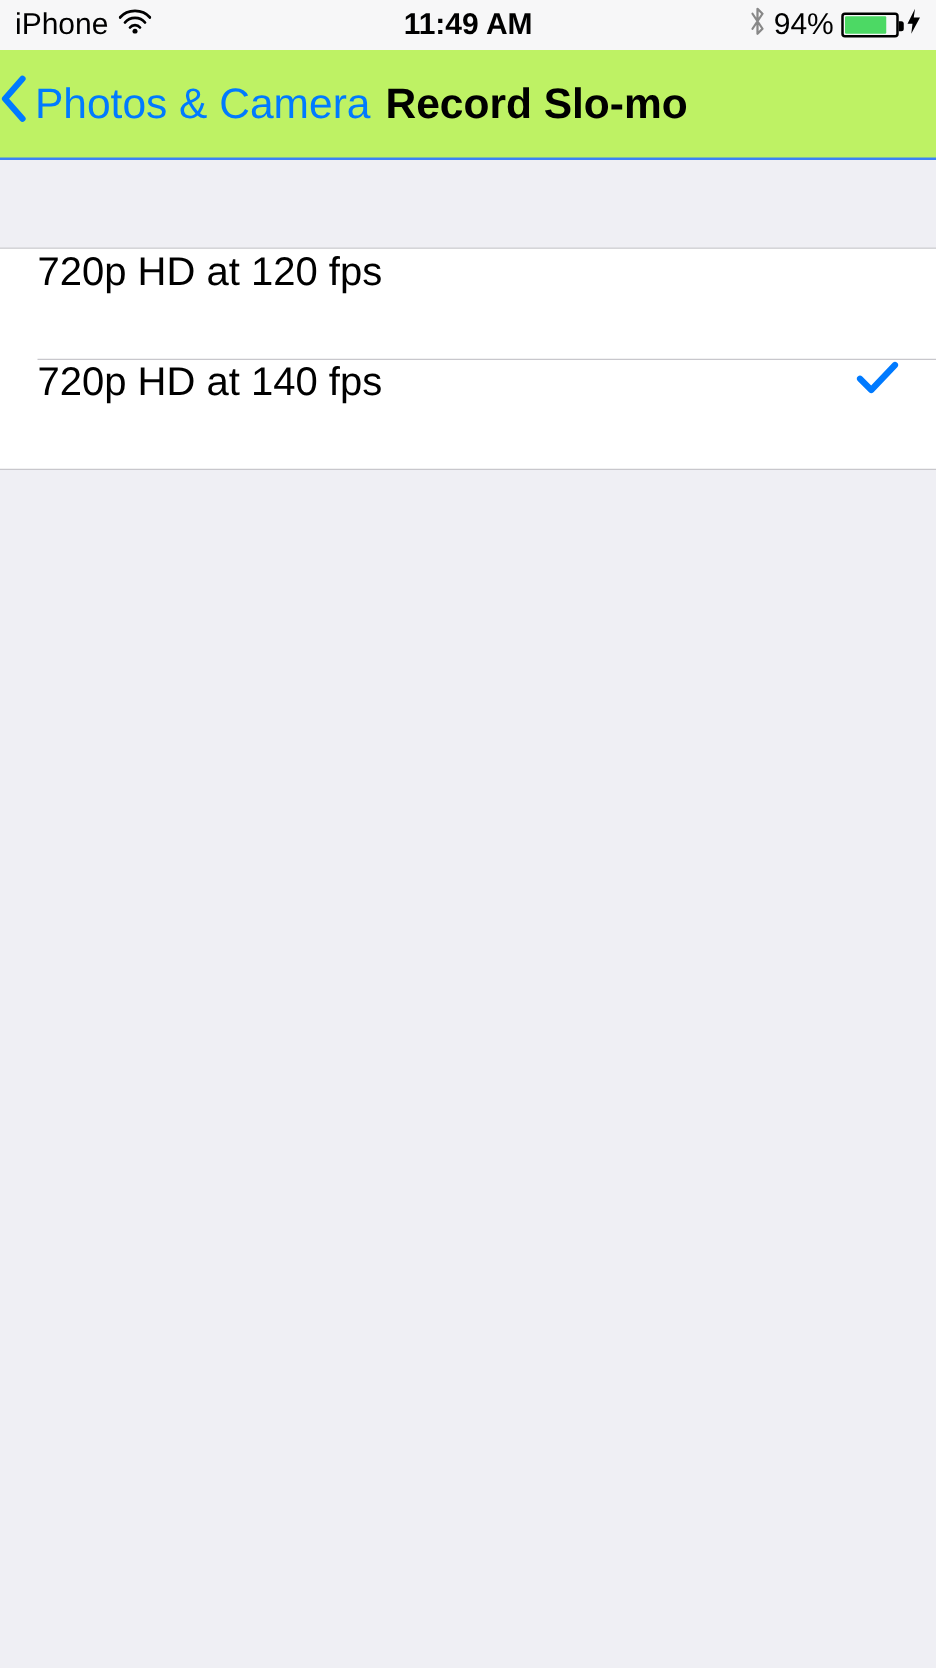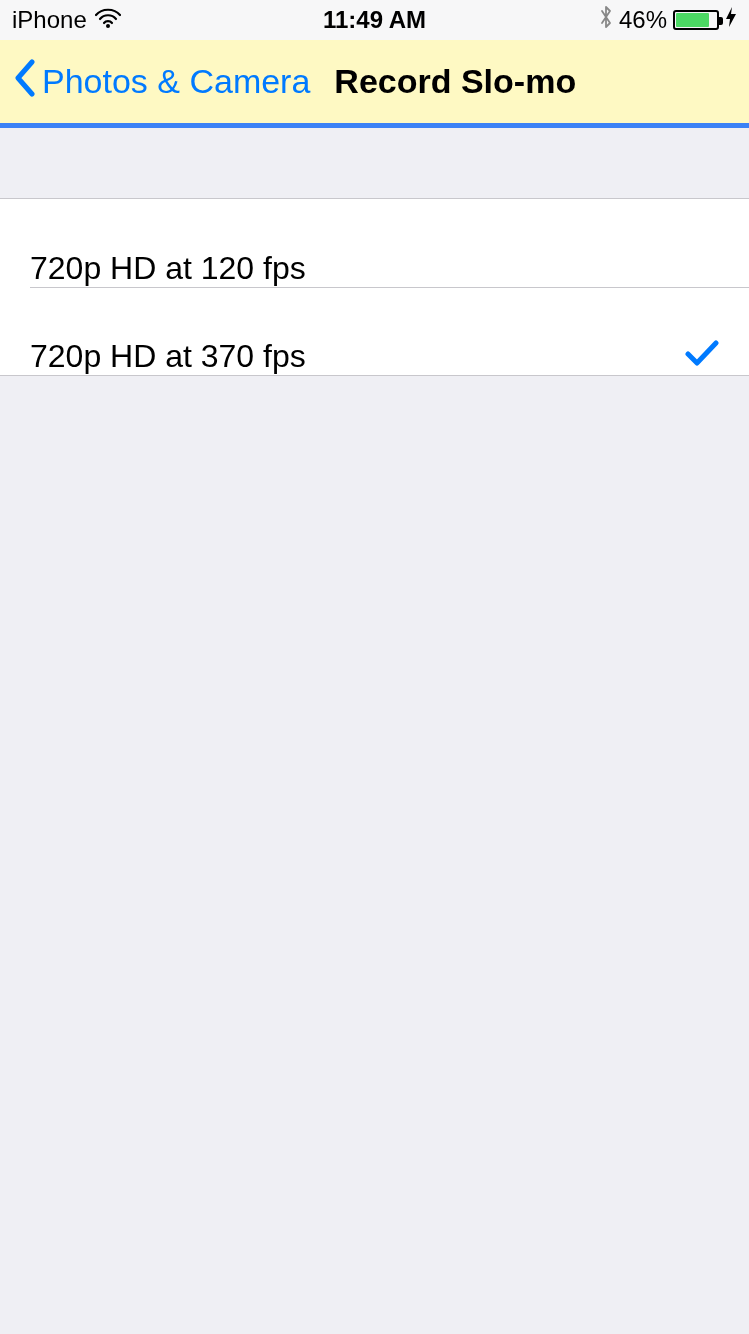--- a/index.html
+++ b/index.html
@@ -33,41 +33,41 @@
     background: #000; border-radius: 0 2px 2px 0;
   }
   .battery-fill {
     position: absolute; left: 1px; top: 1px; bottom: 1px;
     width: 78%; background: #4cd964; border-radius: 1px;
   }
   .nav-bar {
     height: 88px;
     display: flex;
     align-items: center;
-    background: #fef9c3;
-    border-bottom: 5px solid #3b82f6;
+    background: #bef264;
+    border-bottom: 2px solid #3b82f6;
     position: relative;
-    padding: 0 14px;
+    padding: 0 0;
   }
   .back-area {
     display: flex; align-items: center; gap: 6px;
     color: #007aff; font-size: 34px; font-weight: 400;
   }
   .nav-title {
     font-size: 34px; font-weight: 600; color: #000;
-    margin-left: 24px;
+    margin-left: 12px;
   }
   .spacer { height: 70px; }
   .list {
     background: #fff;
     border-top: 1px solid #c8c7cc;
     border-bottom: 1px solid #c8c7cc;
   }
   .row {
-    display: flex; align-items: flex-end; justify-content: space-between;
+    display: flex; align-items: flex-start; justify-content: space-between;
     min-height: 88px;
     padding: 0 30px;
     font-size: 32px;
     color: #000;
     position: relative;
   }
   .row + .row::before {
     content: "";
     position: absolute; left: 30px; right: 0; top: 0;
     height: 1px; background: #c8c7cc;
@@ -90,21 +90,21 @@
       </svg>
     </span>
   </div>
   <div class="status-center">11:49 AM</div>
   <div class="status-right">
     <span class="bt-icon">
       <svg width="14" height="24" viewBox="0 0 14 24">
         <path d="M3 6 L11 18 L7 22 L7 2 L11 6 L3 18" stroke="#888" stroke-width="1.8" fill="none" stroke-linejoin="round" stroke-linecap="round"></path>
       </svg>
     </span>
-    <span>46%</span>
+    <span>94%</span>
     <span class="battery-wrap">
       <span class="battery">
           <span class="battery-fill"></span>
         </span>
     </span>
     <span class="bolt-icon">
       <svg width="12" height="22" viewBox="0 0 12 22">
         <path d="M7 1 L1 13 L5 13 L4 21 L11 8 L6 8 Z" fill="#000"></path>
       </svg>
     </span>
@@ -123,20 +123,20 @@
   <div class="nav-title">Record Slo-mo</div>
 </div>
 
 <div class="spacer"></div>
 
 <div class="list">
   <div class="row">
     <span>720p HD at 120 fps</span>
   </div>
   <div class="row">
-    <span>720p HD at 370 fps</span>
+    <span>720p HD at 140 fps</span>
     <span class="check check-icon">
       <svg width="34" height="28" viewBox="0 0 34 28">
         <polyline points="3,15 12,24 31,4" fill="none" stroke="#007aff" stroke-width="5" stroke-linecap="round" stroke-linejoin="round"></polyline>
       </svg>
     </span>
   </div>
 </div>
 
 </body></html>

